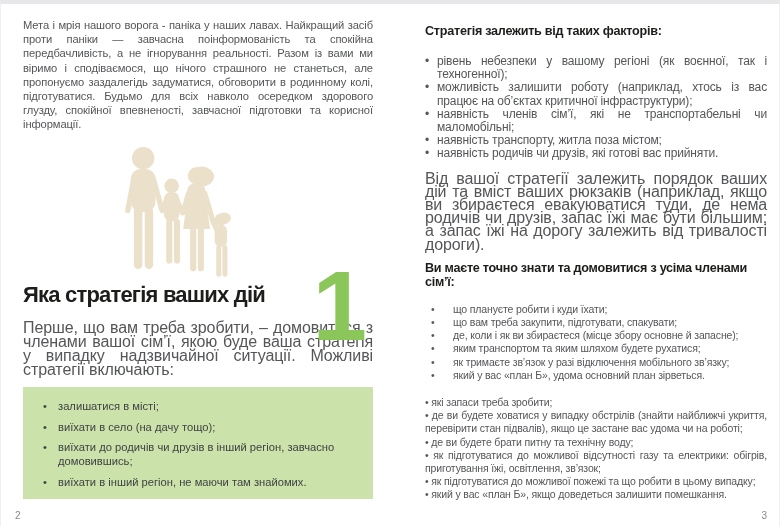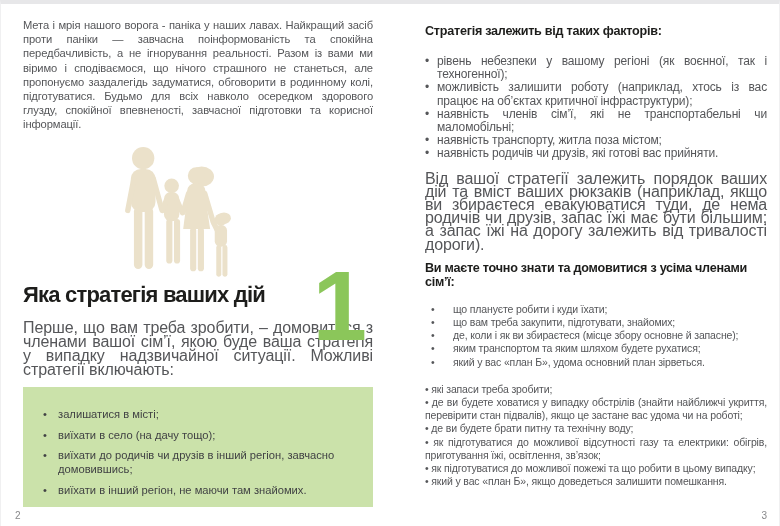--- a/index.html
+++ b/index.html
@@ -38,21 +38,21 @@
   .title{position:relative;z-index:1;color:var(--heading-text);}
   .title .tl{
     display:block;font-size:22px;font-weight:bold;line-height:26px;letter-spacing:-0.8px;
   }
   .lead{
     margin-top:13px;color:var(--body-text);font-size:16px;line-height:14.2px;
     text-align:justify;letter-spacing:-0.1px;
   }
   .greenbox{
     margin-top:10px;background:var(--box-green);
-    padding:20px 16px 10px 20px;min-height:92px;
+    padding:12px 16px 10px 20px;min-height:92px;
   }
 
   
   ul.list{list-style:none;}
   ul.hang li{position:relative;color:var(--body-text);}
   ul.hang li::before{content:"\2022";position:absolute;left:0;color:inherit;}
   ul.greenlist li{
     padding-left:15px;font-size:11.2px;line-height:14px;margin-bottom:6.5px;
     color:#414244;
   }
@@ -174,23 +174,24 @@
         <li><span>наявність транспорту, житла поза містом;</span></li>
         <li><span>наявність родичів чи друзів, які готові вас прийняти.</span></li>
       </ul>
 
     <p class="note">Від вашої стратегії залежить порядок ваших дій та вміст ваших рюкзаків (наприклад, якщо ви збираєтеся евакуюватися туди, де нема родичів чи друзів, запас їжі має бути більшим; а запас їжі на дорогу залежить від тривалості дороги).</p>
 
     <h2 class="h">Ви маєте точно знати та домовитися з усіма членами сім’ї:</h2>
     <ul class="list hang agree">
 
     <li><span>що плануєте робити і куди їхати;</span></li>
-        <li><span>що вам треба закупити, підготувати, знайомих;</span></li>
+        <li><span>що вам треба закупити, підготувати, спакувати;</span></li>
         <li><span>де, коли і як ви збираєтеся (місце збору основне й запасне);</span></li>
         <li><span>яким транспортом та яким шляхом будете рухатися;</span></li>
+        <li><span>як тримаєте зв’язок у разі відключення мобільного зв’язку;</span></li>
         <li><span>який у вас «план Б», удома основний план зірветься.</span></li>
       </ul>
 
     <ul class="list stay">
 
     <li><span>які запаси треба зробити;</span></li>
         <li><span>де ви будете ховатися у випадку обстрілів (знайти найближчі укриття, перевірити стан підвалів), якщо це застане вас удома чи на роботі;</span></li>
         <li><span>де ви будете брати питну та технічну воду;</span></li>
         <li><span>як підготуватися до можливої відсутності газу та електрики: обігрів, приготування їжі, освітлення, зв’язок;</span></li>
         <li><span>як підготуватися до можливої пожежі та що робити в цьому випадку;</span></li>

